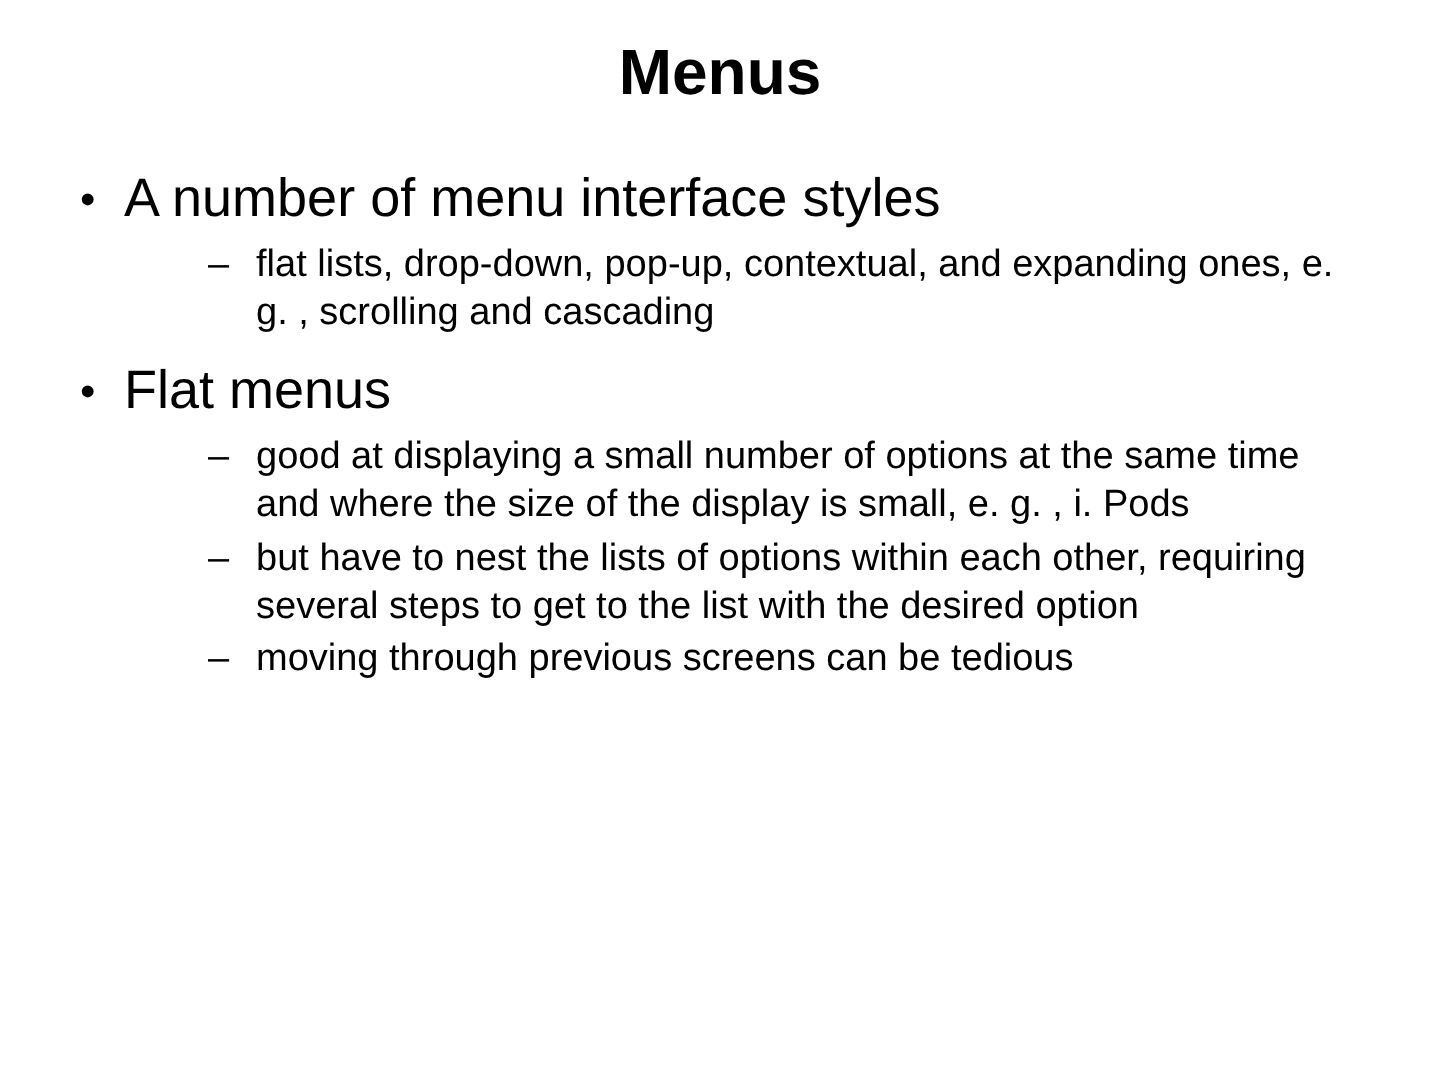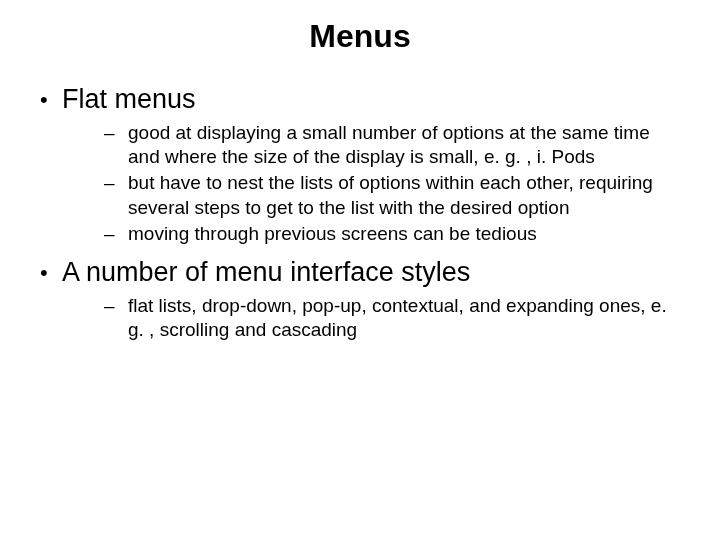--- a/index.html
+++ b/index.html
@@ -65,27 +65,27 @@
   }
 </style>
 </head>
 <body>
 
 <div class="slide">
   <h1 class="title">Menus</h1>
 
   <ul class="top">
     <li>
+      <span>A number of menu interface styles</span>
+      <ul class="sub">
+        <li>flat lists, drop-down, pop-up, contextual, and expanding ones, e. g. , scrolling and cascading</li>
+      </ul>
+    </li>
+    <li>
       <span>Flat menus</span>
       <ul class="sub">
         <li>good at displaying a small number of options at the same time and where the size of the display is small, e. g. , i. Pods</li>
         <li>but have to nest the lists of options within each other, requiring several steps to get to the list with the desired option</li>
         <li>moving through previous screens can be tedious</li>
       </ul>
     </li>
-    <li>
-      <span>A number of menu interface styles</span>
-      <ul class="sub">
-        <li>flat lists, drop-down, pop-up, contextual, and expanding ones, e. g. , scrolling and cascading</li>
-      </ul>
-    </li>
   </ul>
 </div>
 
 </body></html>

